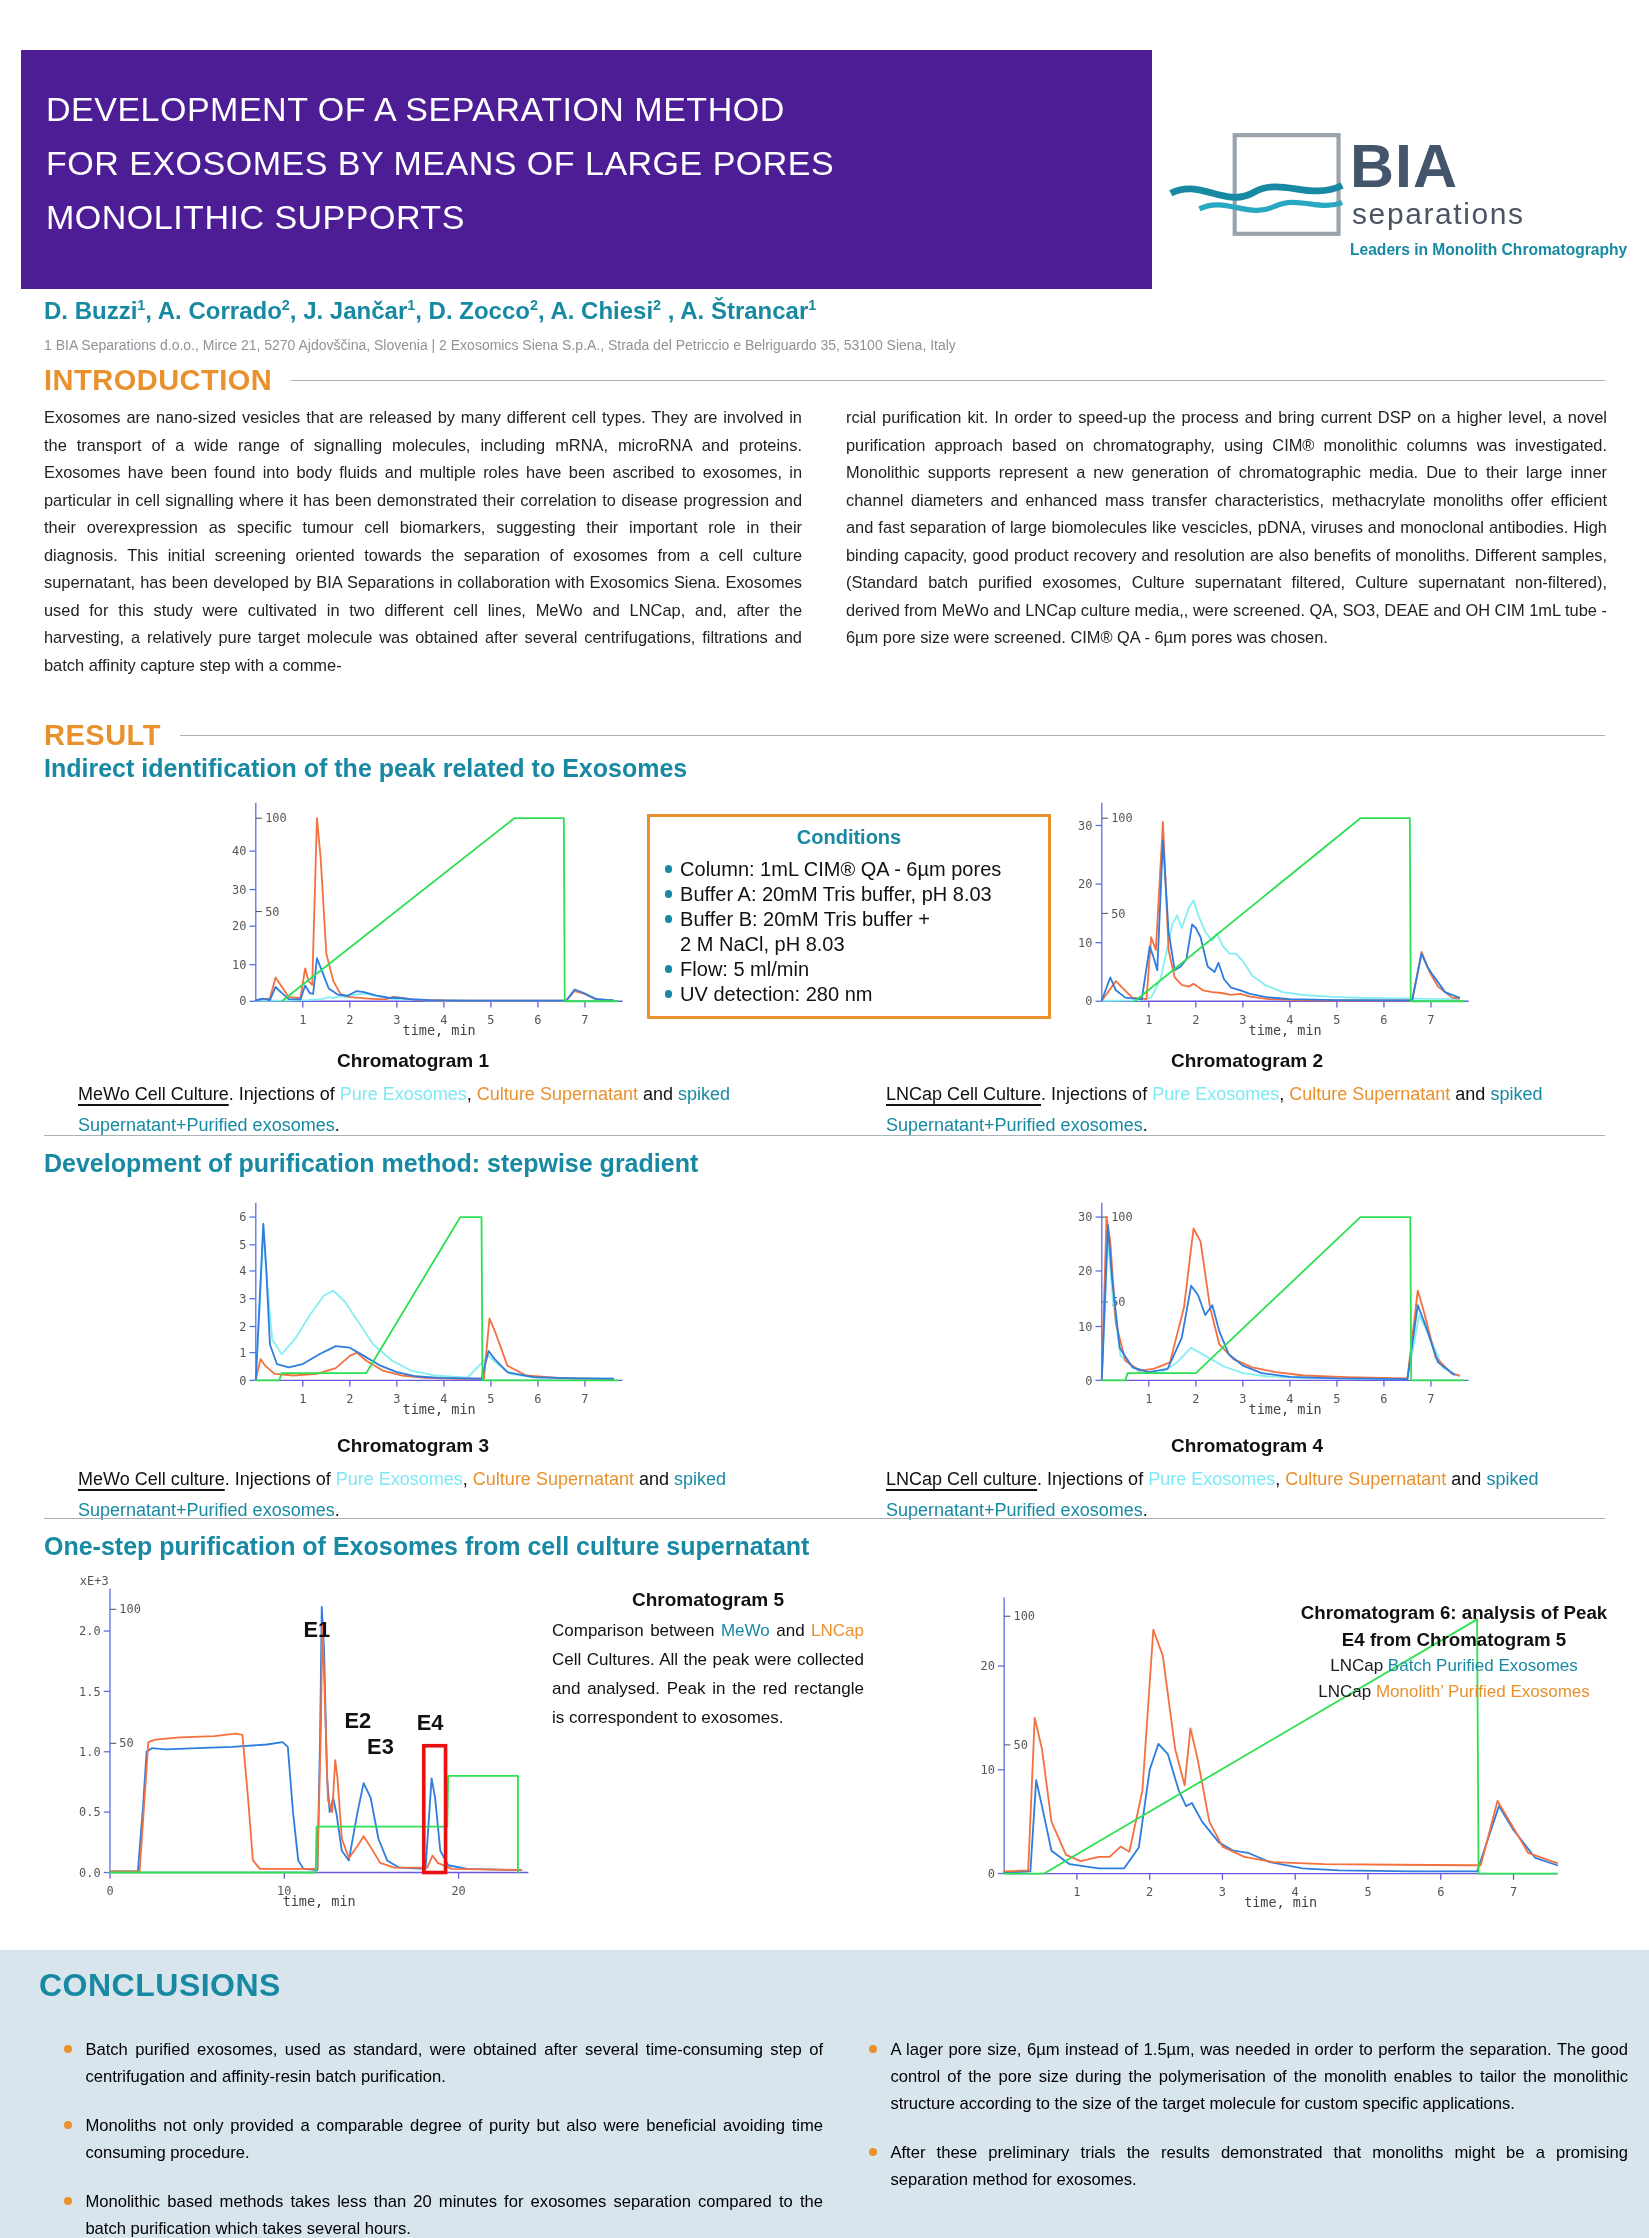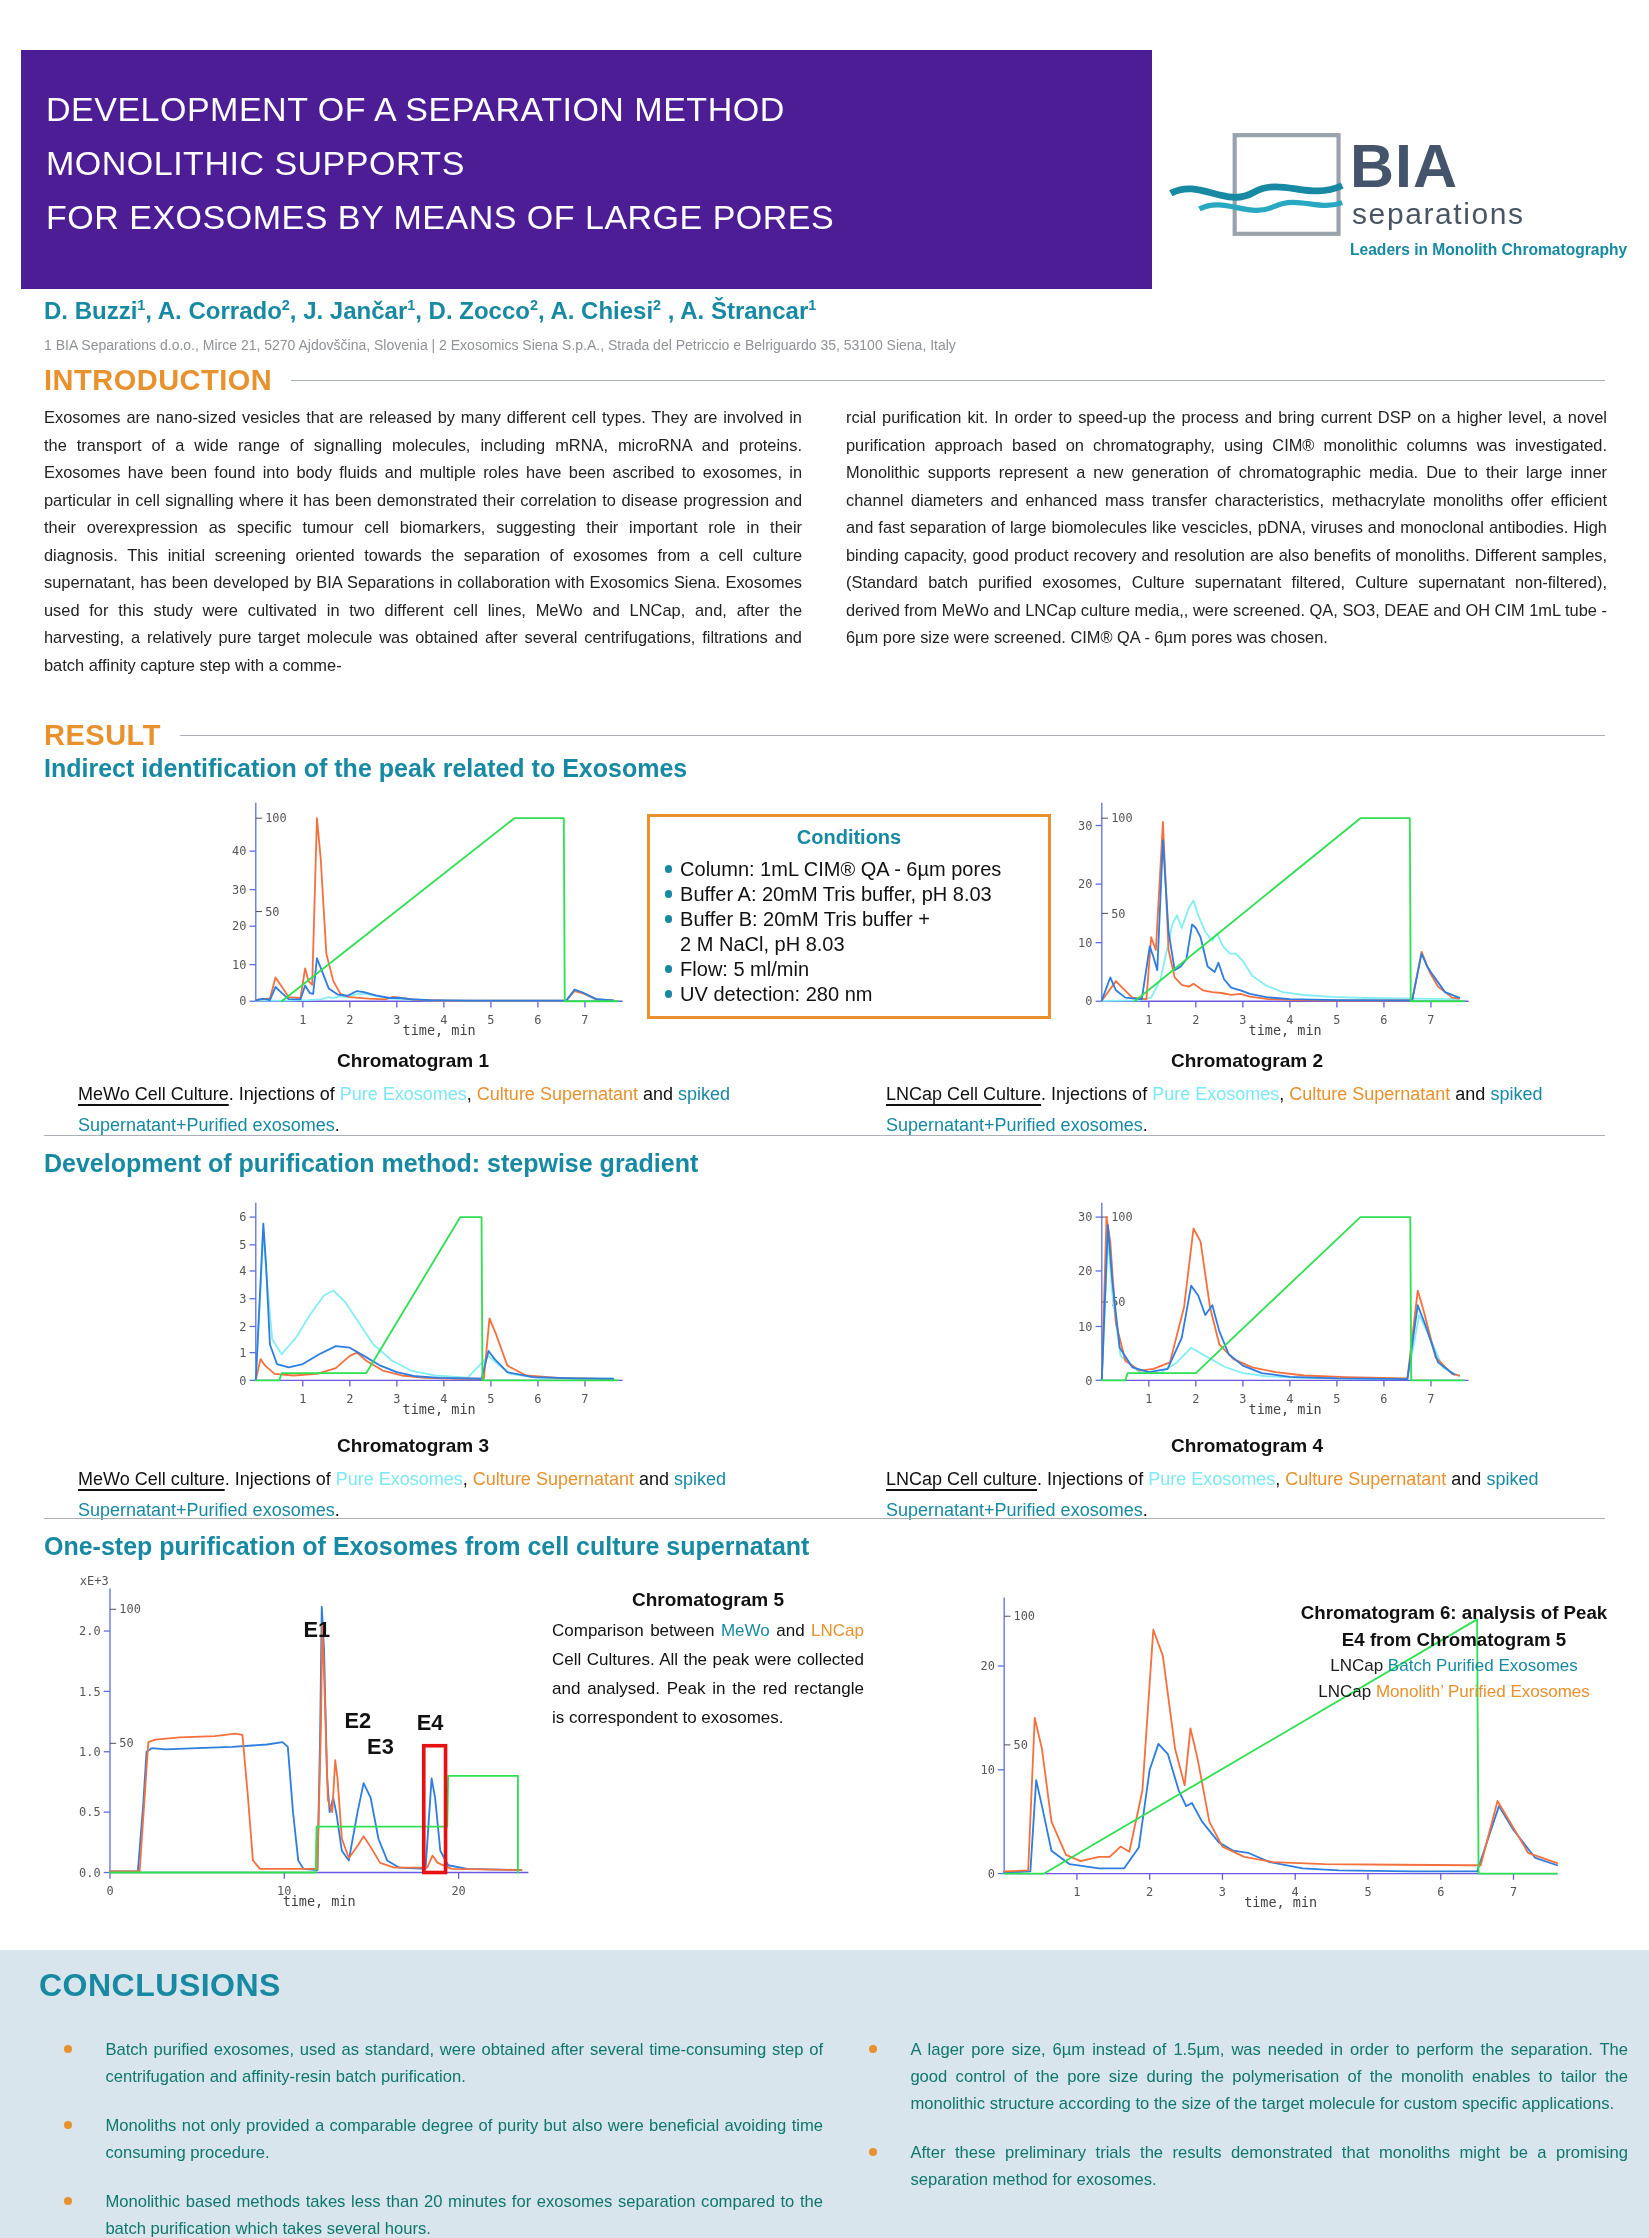--- a/index.html
+++ b/index.html
@@ -54,32 +54,32 @@
   .side-text .body{font-size:17px;line-height:29px;text-align:justify;color:#111;}
   .c6text{text-align:center;}
   .c6text .t-line{font-size:18.7px;font-weight:700;color:#111;line-height:27px;}
   .c6text .s-line{font-size:17px;line-height:26px;}
   
   .concl-band{position:absolute;left:0;top:1950px;width:1650px;height:288px;background:#d8e5ec;}
   .concl-band h2{position:absolute;left:39px;top:16.6px;margin:0;font-size:32px;font-weight:700;color:#1789a3;letter-spacing:0.5px;}
   .concl-col{position:absolute;top:86px;}
   .concl-col .list-item{display:flex;align-items:flex-start;margin-bottom:22px;}
   .concl-col .dot{width:7.8px;height:7.8px;border-radius:50%;background:#e8912d;margin:9.3px 13.5px 0 2.1px;flex:0 0 auto;}
-  .concl-col .text{font-size:16.6px;line-height:27px;text-align:justify;color:#0f766e;margin-left:20px;}
+  .concl-col .text{font-size:16.6px;line-height:27px;text-align:justify;color:#000000;}
 </style>
 </head>
 <body>
 
 <div class="poster">
 
   <div class="band">
     <div class="title">
       <span>DEVELOPMENT OF A SEPARATION METHOD</span>
+      <span>FOR EXOSOMES BY MEANS OF LARGE PORES</span>
       <span>MONOLITHIC SUPPORTS</span>
-      <span>FOR EXOSOMES BY MEANS OF LARGE PORES</span>
     </div>
   </div>
 
   <div class="logo">
     <svg width="177" height="135" viewBox="0 0 340 260">
       <rect x="128" y="8" width="200" height="190" fill="#ffffff" stroke="#9aa3ab" stroke-width="8"></rect>
       <path d="M5,120 C60,90 110,150 165,118 C220,88 270,135 335,105" fill="none" stroke="#1789a3" stroke-width="13"></path>
       <path d="M60,150 C110,125 155,170 205,145 C250,124 290,155 335,138" fill="none" stroke="#29a8c2" stroke-width="10"></path>
     </svg>
     <div class="brand">BIA</div>

